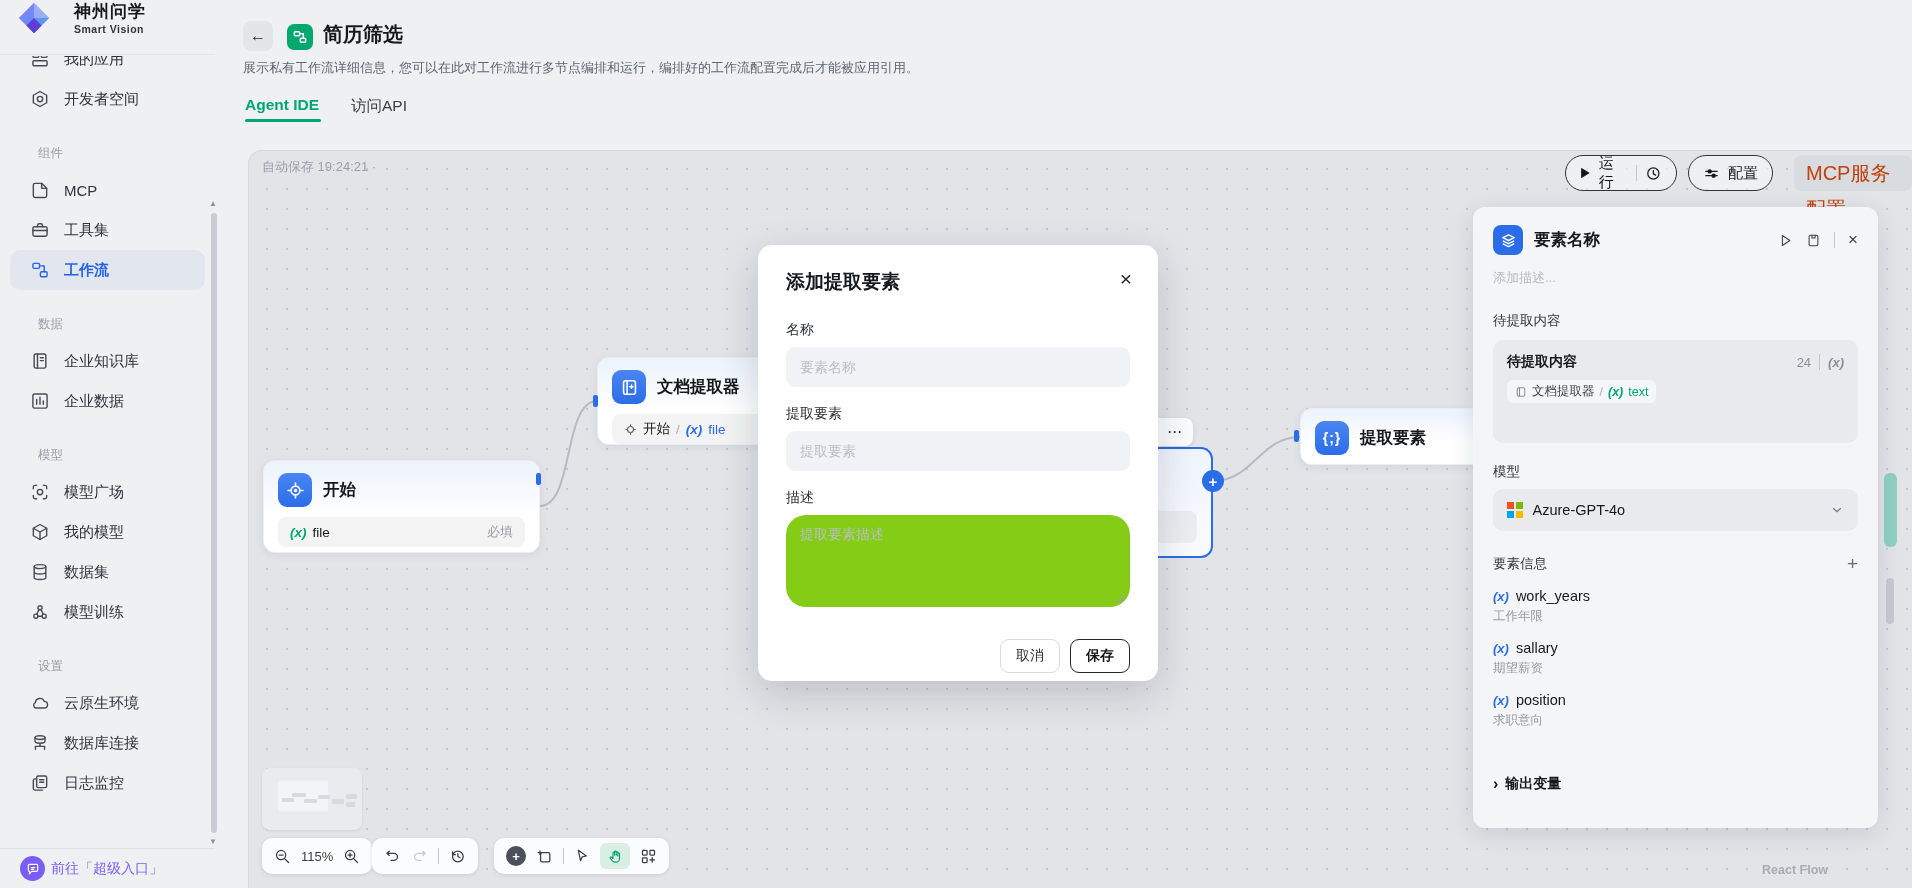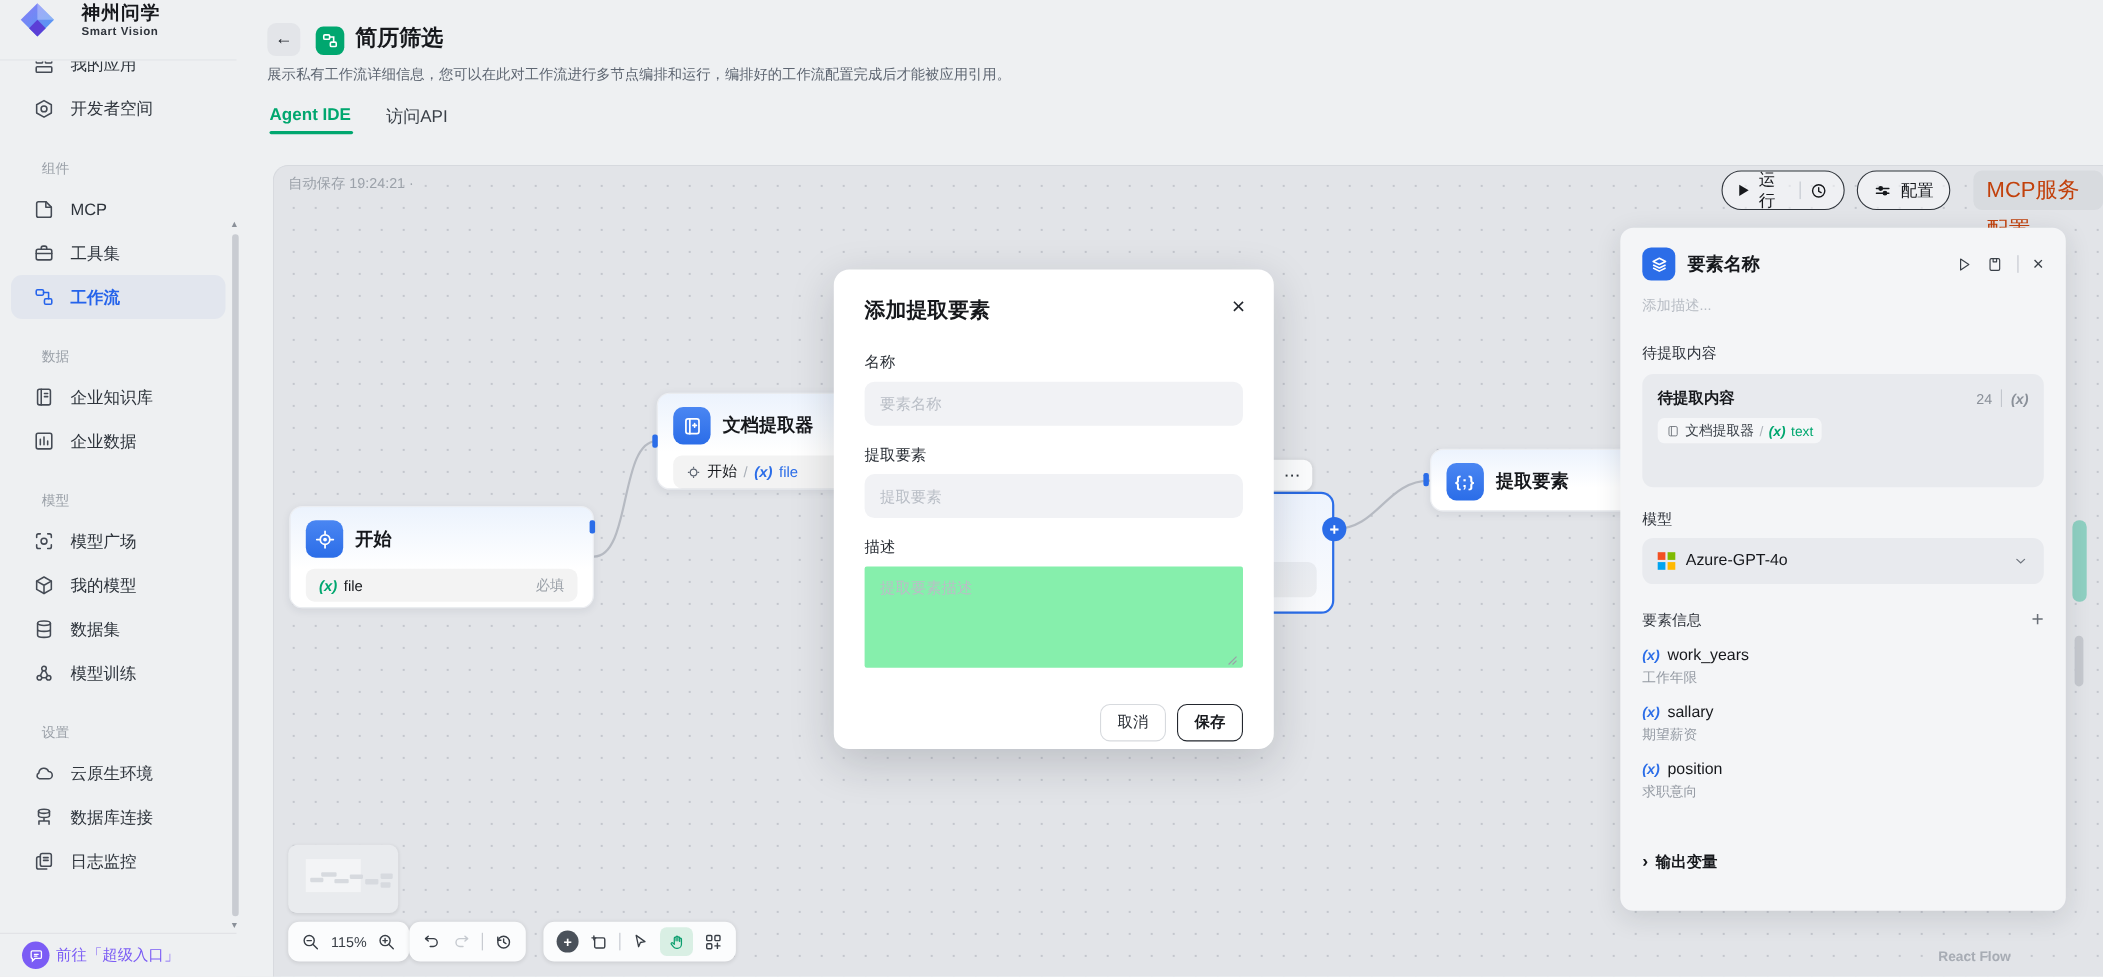--- a/index.html
+++ b/index.html
@@ -63,21 +63,21 @@
   .hand-btn{width:30px;height:26px;border-radius:6px;background:#d9efe4;display:flex;align-items:center;justify-content:center}
   .watermark{position:absolute;left:1762px;top:863px;font-size:12.5px;font-weight:bold;color:#a7acb4;z-index:2}
 
   
   .modal{position:absolute;left:758px;top:245px;width:400px;height:436px;background:#fff;border-radius:14px;box-shadow:0 12px 40px rgba(20,28,40,.18);z-index:50;padding:24px 28px}
   .modal-title{font-size:19px;font-weight:bold}
   .modal-close{position:absolute;right:26px;top:22px;font-size:21px;color:#23272e;cursor:pointer}
   .f-label{font-size:14px;color:#2a2f36;margin-bottom:8px}
   .f-input{width:100%;height:40px;border:none;outline:none;background:#f1f2f5;border-radius:9px;padding:0 14px;font-size:14px;font-family:inherit;color:#16181c}
   .f-input::placeholder,.f-area::placeholder{color:#b9bec6}
-  .f-area{width:100%;height:92px;border:none;outline:none;background:#86efac;border-radius:2px;padding:11px 14px;font-size:14px;font-family:inherit;resize:none;color:#16181c}
+  .f-area{width:100%;height:92px;border:none;outline:none;background:#84cc16;border-radius:20px;padding:11px 14px;font-size:14px;font-family:inherit;resize:none;color:#16181c}
   .area-wrap{position:relative}
   .grip{position:absolute;right:5px;bottom:7px}
   .modal-footer{display:flex;justify-content:flex-end;gap:10px;margin-top:28px}
   .btn{height:34px;padding:0 15px;border-radius:9px;background:#fff;font-size:14px;display:flex;align-items:center;cursor:pointer}
   .btn.ghost{border:1px solid #d7dade;color:#2a2f36}
   .btn.primary{border:1.5px solid #23272e;color:#16181c;font-weight:bold}
 
   
   .panel{position:absolute;left:1473px;top:207px;width:405px;height:621px;background:#f4f5f7;border-radius:12px;box-shadow:0 6px 24px rgba(25,32,44,.12);z-index:40;padding:18px 20px 0 20px}
   .panel-head{display:flex;align-items:center;gap:11px}

